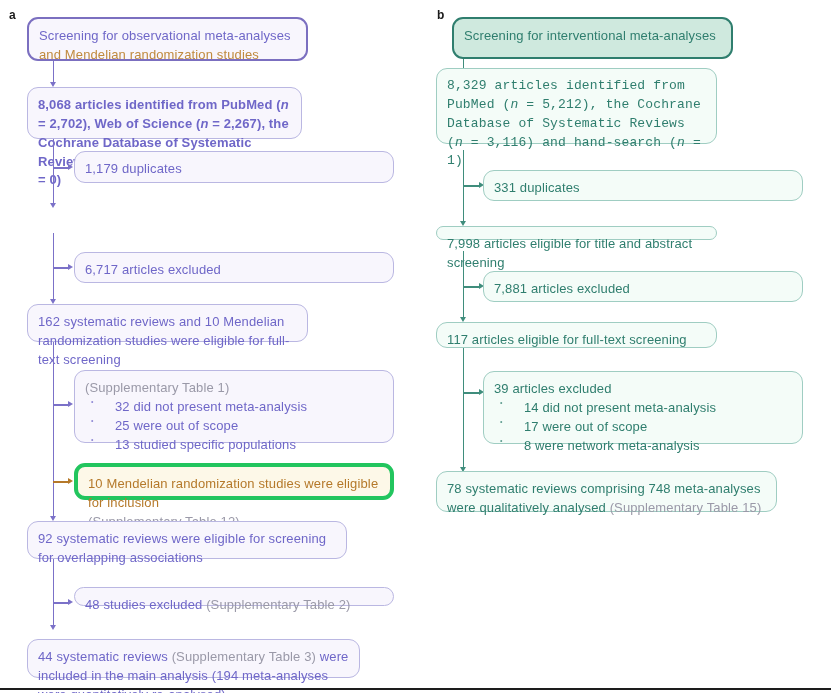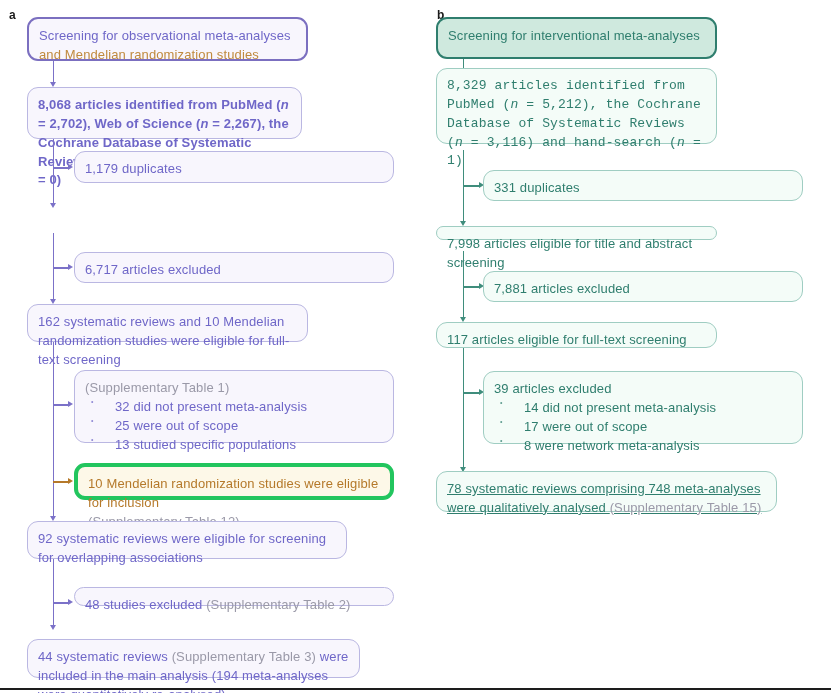--- a/index.html
+++ b/index.html
@@ -65,20 +65,21 @@
   
   .box.teal {
     border-color: #9fcdc2;
     background: #f4fcf8;
     color: #2f7e6e;
   }
   .box.teal-strong {
     border: 2px solid #2f7e6e;
     background: #cfe9de;
     color: #2f7e6e;
+    margin-left: 16px;
   }
 
   .muted { color: #9a99a8; }
   .amber-text { color: #c08a3e; }
 
   
   ul.blist {
     list-style: none;
     margin: 0;
     padding: 0;
@@ -272,21 +273,21 @@
 
   <div class="box teal" style="left:483px; top:371px; width:320px; height:73px;">
     <p>39 articles excluded</p>
     <ul class="blist">
       <li>14 did not present meta-analysis</li>
       <li>17 were out of scope</li>
       <li>8 were network meta-analysis</li>
     </ul>
   </div>
 
-  <div class="box teal" style="left:436px; top:471px; width:341px; height:41px;text-decoration:underline;">
+  <div class="box teal" style="left:436px; top:471px; width:341px; height:41px;">
     <p>
       <span>78 systematic reviews comprising 748 meta-analyses were qualitatively analysed </span><span class="muted">(Supplementary Table 15)</span>
     </p>
   </div>
 
   <div class="baseline-rule" style="top:688px;"></div>
 
 </div>
 
 </body></html>

